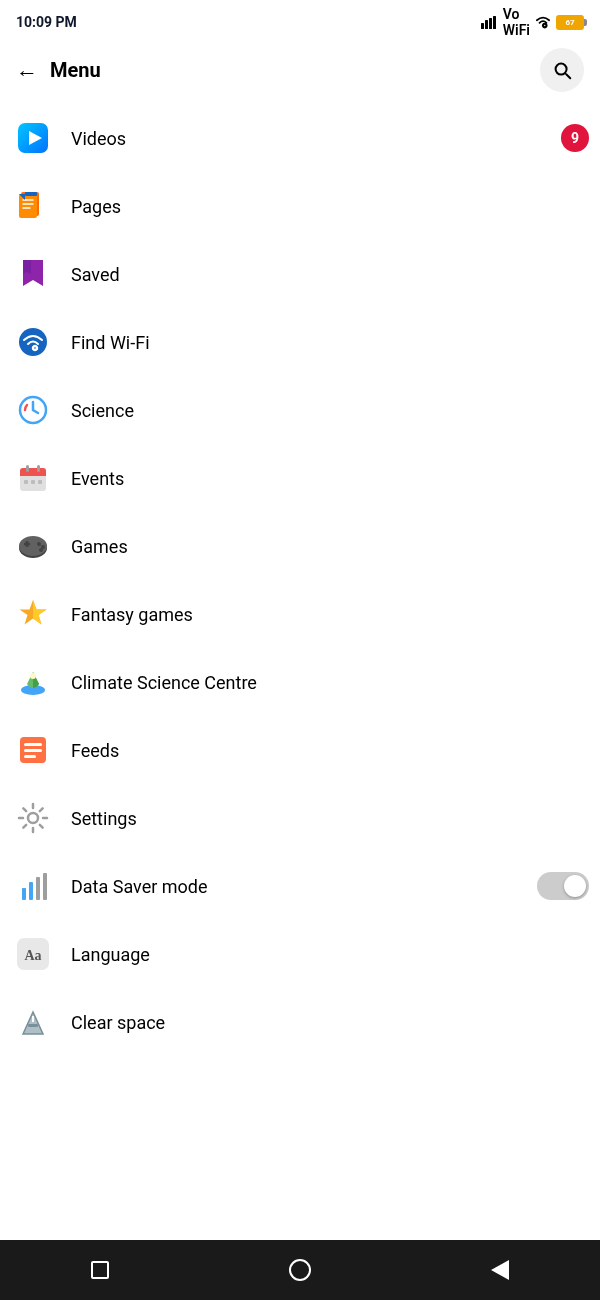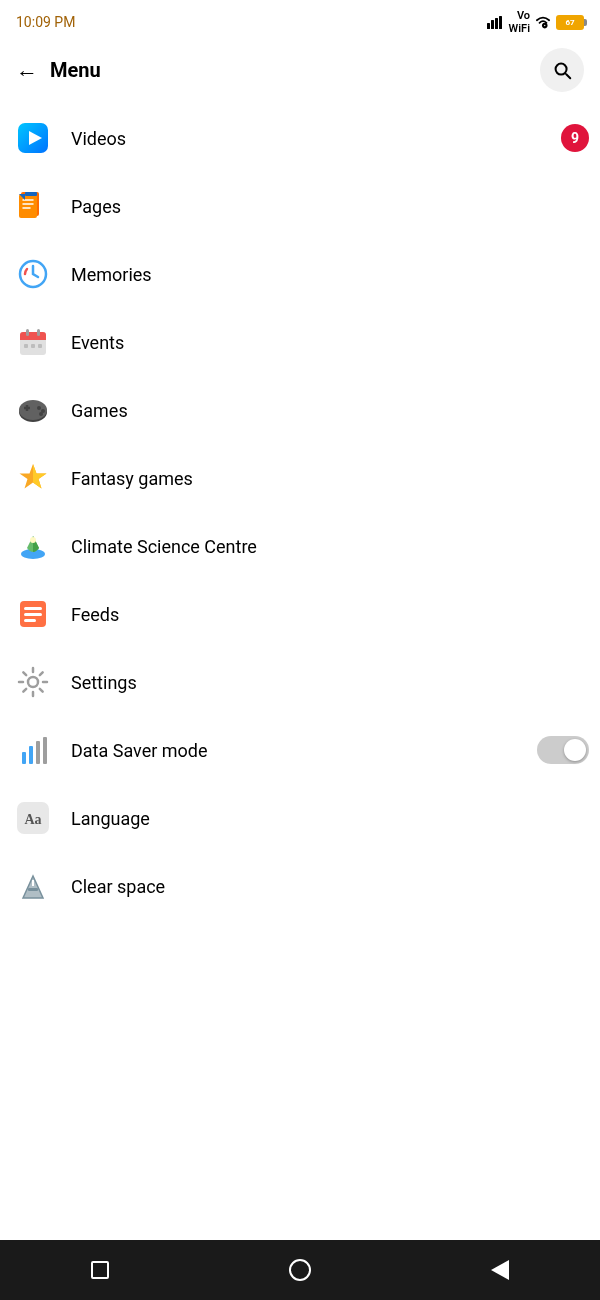--- a/index.html
+++ b/index.html
@@ -16,22 +16,22 @@
     .status-bar {
       background: #fff;
       display: flex;
       justify-content: space-between;
       align-items: center;
       padding: 8px 16px 4px;
       height: 40px;
     }
     .status-time {
       font-size: 14px;
-      font-weight: 400;
-      color: #a16207;
+      font-weight: 700;
+      color: #0f172a;
     }
     .status-icons {
       display: flex;
       align-items: center;
       gap: 4px;
       font-size: 12px;
       color: #000;
     }
     .battery-icon {
       background: #f0a500;
@@ -207,21 +207,21 @@
   <span class="status-time">10:09 PM</span>
   <div class="status-icons">
 
     <svg width="18" height="14" viewBox="0 0 18 14">
       <rect x="0" y="8" width="3" height="6" fill="#000" rx="0.5"></rect>
       <rect x="4" y="5" width="3" height="9" fill="#000" rx="0.5"></rect>
       <rect x="8" y="3" width="3" height="11" fill="#000" rx="0.5"></rect>
       <rect x="12" y="1" width="3" height="13" fill="#000" rx="0.5"></rect>
     </svg>
 
-    <span style="font-size:11px;font-weight:600;text-align:right;">Vo<br>WiFi</span>
+    <span style="font-size:14px;font-weight:600;">Vo<br>WiFi</span>
 
     <svg width="18" height="14" viewBox="0 0 20 16">
       <path d="M10 12 a2 2 0 1 1 0 .01" stroke="#000" stroke-width="2.5" fill="none"></path>
       <path d="M6 9 Q10 5 14 9" stroke="#000" stroke-width="2" fill="none" stroke-linecap="round"></path>
       <path d="M3 6 Q10 0 17 6" stroke="#000" stroke-width="2" fill="none" stroke-linecap="round"></path>
     </svg>
 
     <div class="battery-icon">
       <span style="font-size:8px;font-weight:700;color:#fff;">67</span>
     </div>
@@ -264,27 +264,47 @@
           <rect x="2" y="4" width="18" height="24" rx="2" fill="#ff8c00"></rect>
           <path d="M6 10 h10 M6 14 h10 M6 18 h7" stroke="#fff" stroke-width="1.5" stroke-linecap="round"></path>
           <rect x="8" y="2" width="12" height="4" rx="1" fill="#1565c0"></rect>
           <polygon points="2,4 8,4 8,10" fill="#1565c0"></polygon>
         </svg>
       </div>
       <span class="menu-label">Pages</span>
     </li>
     <li class="menu-item">
       <div class="menu-icon">
+        <svg width="30" height="32" viewBox="0 0 30 32">
+          <path d="M5 2 h20 v26 l-10-6 -10 6 Z" fill="#8e24aa"></path>
+          <path d="M5 2 h8 v14 l-4-2 -4 2 Z" fill="#7b1fa2"></path>
+        </svg>
+      </div>
+      <span class="menu-label">Saved</span>
+    </li>
+    <li class="menu-item">
+      <div class="menu-icon">
+        <svg width="32" height="32" viewBox="0 0 32 32">
+          <circle cx="16" cy="16" r="14" fill="#1565c0"></circle>
+          <path d="M16 22 a2 2 0 1 1 0 .01" stroke="#fff" stroke-width="2.5" fill="none"></path>
+          <path d="M11 18 Q16 13 21 18" stroke="#fff" stroke-width="2" fill="none" stroke-linecap="round"></path>
+          <path d="M7 14 Q16 6 25 14" stroke="#fff" stroke-width="2" fill="none" stroke-linecap="round"></path>
+        </svg>
+      </div>
+      <span class="menu-label">Find Wi-Fi</span>
+    </li>
+    <li class="menu-item">
+      <div class="menu-icon">
         <svg width="32" height="32" viewBox="0 0 32 32">
           <circle cx="16" cy="16" r="13" fill="none" stroke="#42a5f5" stroke-width="2.5"></circle>
           <path d="M16 8 v8 l5 3" stroke="#42a5f5" stroke-width="2.5" stroke-linecap="round" fill="none"></path>
           <path d="M8 16 a8 8 0 0 1 2-5" stroke="#ef5350" stroke-width="2.5" stroke-linecap="round" fill="none"></path>
         </svg>
       </div>
-      <span class="menu-label">Memories</span>
+      <span class="menu-label">Science</span>
     </li>
     <li class="menu-item">
       <div class="menu-icon">
         <svg width="32" height="32" viewBox="0 0 32 32">
           <rect x="3" y="6" width="26" height="23" rx="3" fill="#e0e0e0"></rect>
           <rect x="3" y="6" width="26" height="8" rx="3" fill="#ef5350"></rect>
           <rect x="3" y="11" width="26" height="3" fill="#ef5350"></rect>
           <rect x="9" y="3" width="3" height="7" rx="1.5" fill="#9e9e9e"></rect>
           <rect x="20" y="3" width="3" height="7" rx="1.5" fill="#9e9e9e"></rect>
           <rect x="7" y="18" width="4" height="4" rx="1" fill="#bdbdbd"></rect>

